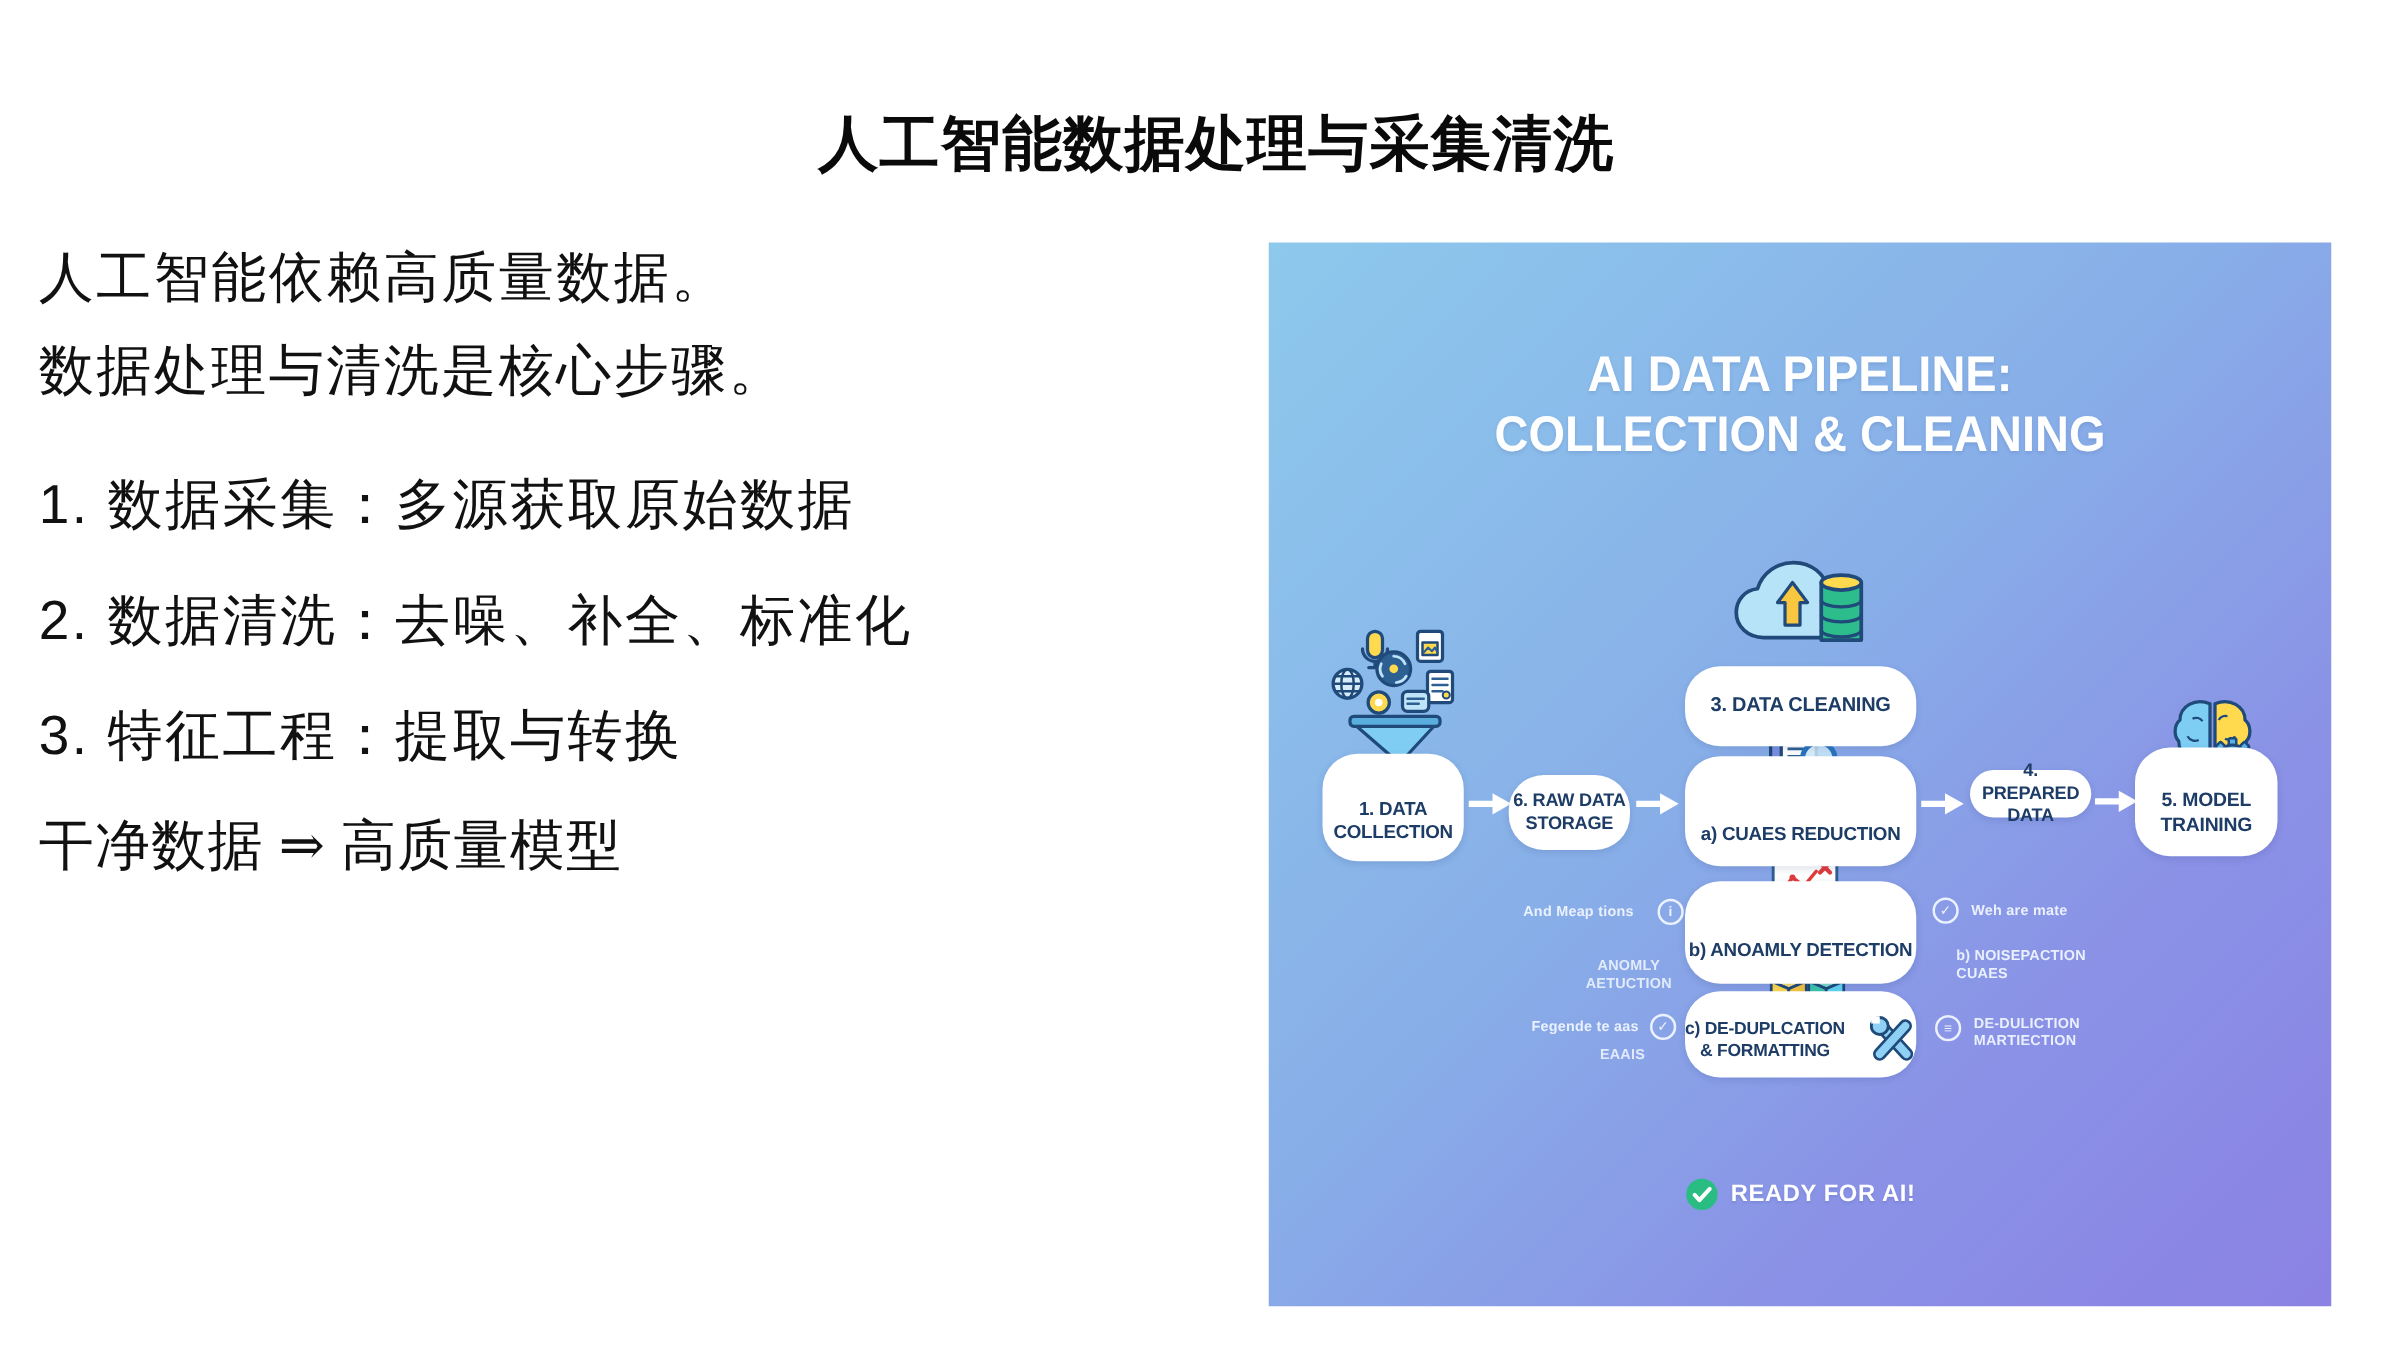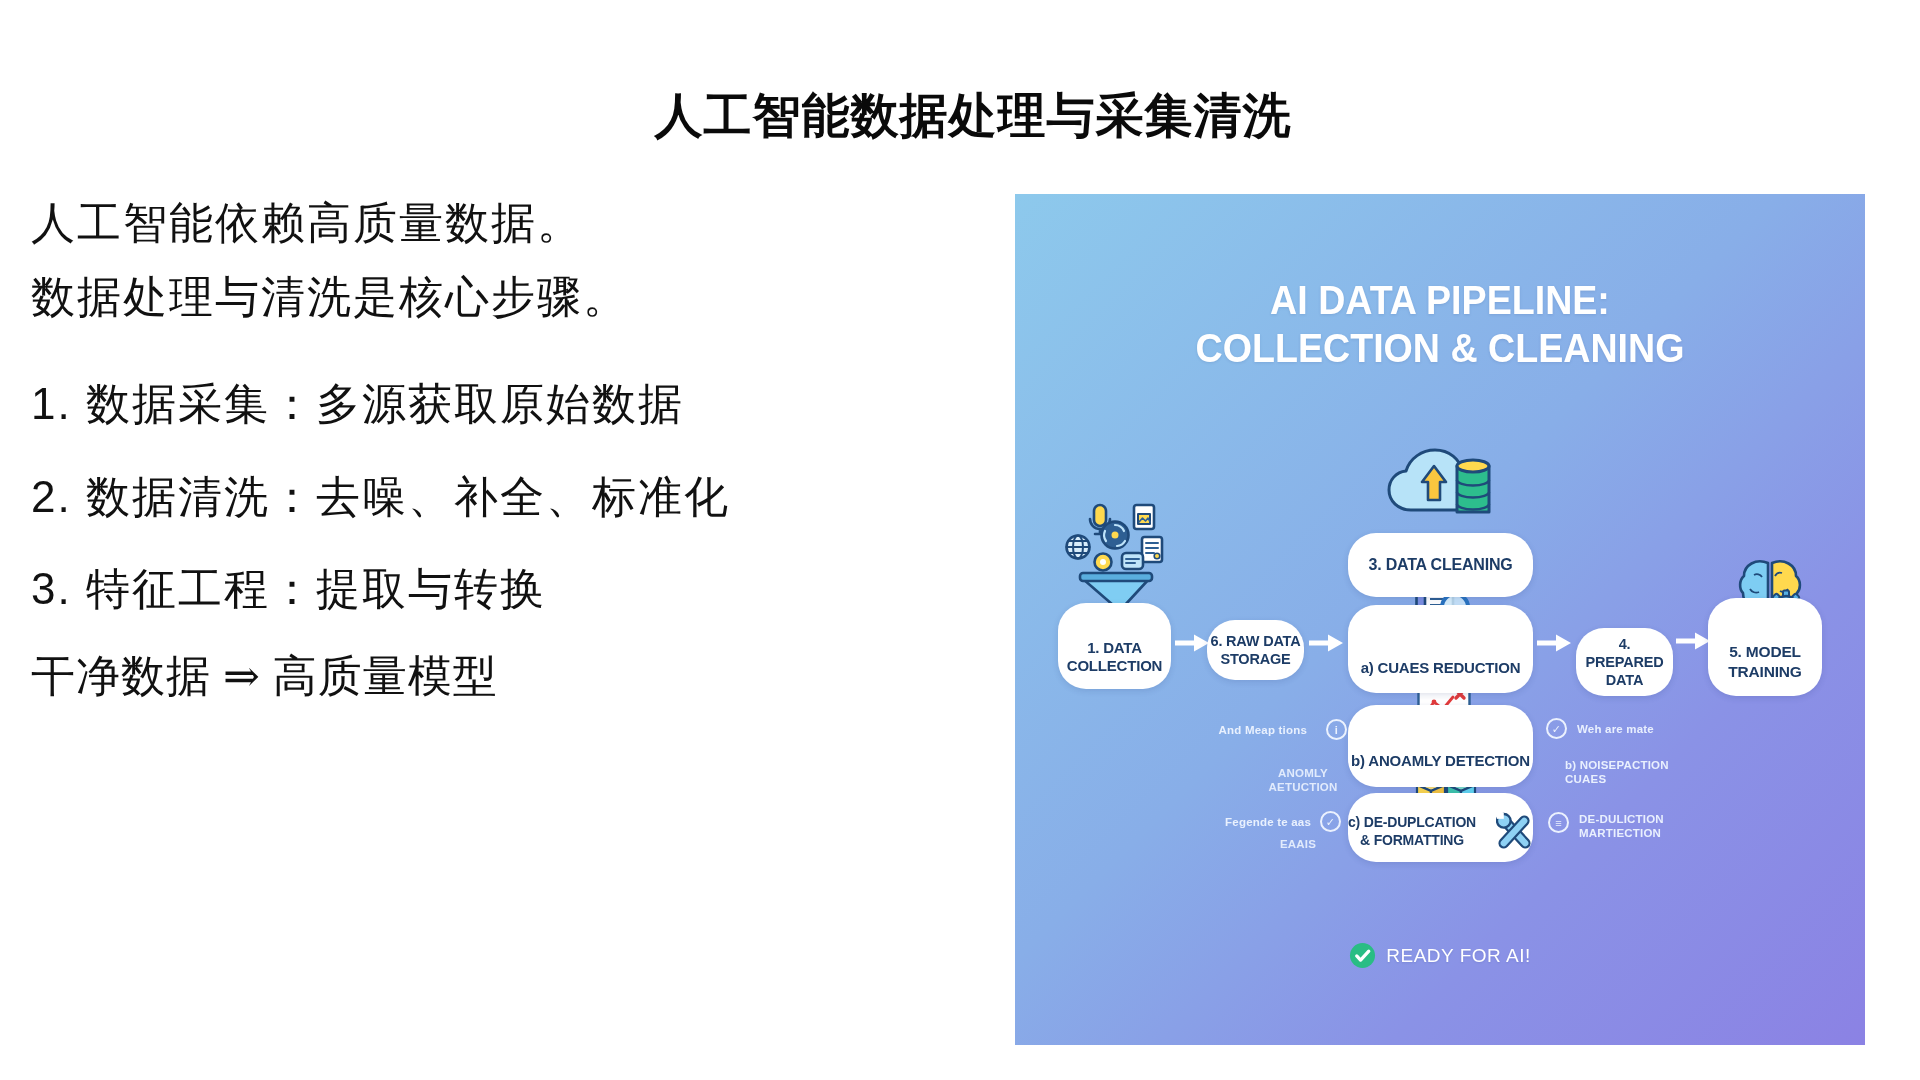--- a/index.html
+++ b/index.html
@@ -43,22 +43,22 @@
     display:flex;flex-direction:column;align-items:center;justify-content:center;
     box-shadow:0 2px 6px rgba(25,50,110,0.14);
     line-height:1.25;letter-spacing:-0.2px;box-sizing:border-box;
   }
   .node-1{left:43px;top:409px;width:113px;height:86px;font-size:15px;justify-content:flex-end;padding-bottom:13px;}
   .node-2{left:192px;top:426px;width:97px;height:60px;font-size:14.5px;padding:2px;}
   .node-3{left:333px;top:339px;width:185px;height:64px;font-size:16px;}
   .node-3a{left:333px;top:411px;width:185px;height:88px;font-size:15px;justify-content:flex-end;padding-bottom:15px;}
   .node-3b{left:333px;top:511px;width:185px;height:82px;font-size:15px;justify-content:flex-end;padding-bottom:16px;text-align:center;}
   .node-3c{left:333px;top:599px;width:185px;height:69px;font-size:14px;flex-direction:row;gap:20px;padding-top:8px;}
-  .node-4{left:561px;top:422px;width:97px;height:68px;font-size:14.5px;padding:2px;margin-top:12px;}
-  .node-5{left:693px;top:404px;width:114px;height:98px;font-size:15.5px;justify-content:flex-end;padding-bottom:15px;}
+  .node-4{left:561px;top:422px;width:97px;height:38px;font-size:14.5px;padding:2px;}
+  .node-5{left:693px;top:404px;width:114px;height:87px;font-size:15.5px;justify-content:flex-end;padding-bottom:15px;}
   .arrow{position:absolute;width:36px;height:24px;}
   .arrow-1{left:159px;top:437px;}
   .arrow-2{left:293px;top:437px;}
   .arrow-3{left:521px;top:437px;}
   .arrow-4{left:660px;top:435px;}
   .icon-funnel{position:absolute;left:48px;top:307px;width:112px;height:128px;}
   .icon-cloud{position:absolute;left:370px;top:250px;width:108px;height:80px;}
   .icon-magnifier{position:absolute;left:400px;top:386px;width:62px;height:56px;}
   .icon-chart{position:absolute;left:402px;top:482px;width:54px;height:58px;}
   .icon-cubes{position:absolute;left:400px;top:565px;width:66px;height:52px;}
@@ -81,21 +81,21 @@
   .ln4{left:228px;top:643px;width:110px;text-align:center;opacity:0.92;}
   .rn1{left:531px;top:524px;display:flex;align-items:center;gap:10px;}
   .rn2{left:550px;top:564px;text-align:left;}
   .rn3{left:533px;top:618px;display:flex;align-items:flex-start;gap:10px;text-align:left;}
   
   .ig-footer{
     position:absolute;left:0;top:748px;width:100%;
     display:flex;align-items:center;justify-content:center;gap:10px;
   }
   .ig-footer .label{
-    color:#ffffff;font-weight:400;font-size:19px;letter-spacing:0.5px;
+    color:#ffffff;font-weight:700;font-size:19px;letter-spacing:0.5px;
     text-shadow:0 1px 2px rgba(40,70,130,0.15);
     text-align:right;
   }
   .check-badge{width:27px;height:27px;flex:0 0 auto;}
 </style>
 </head>
 <body>
 
 <h1 class="page-title">人工智能数据处理与采集清洗</h1>
 

